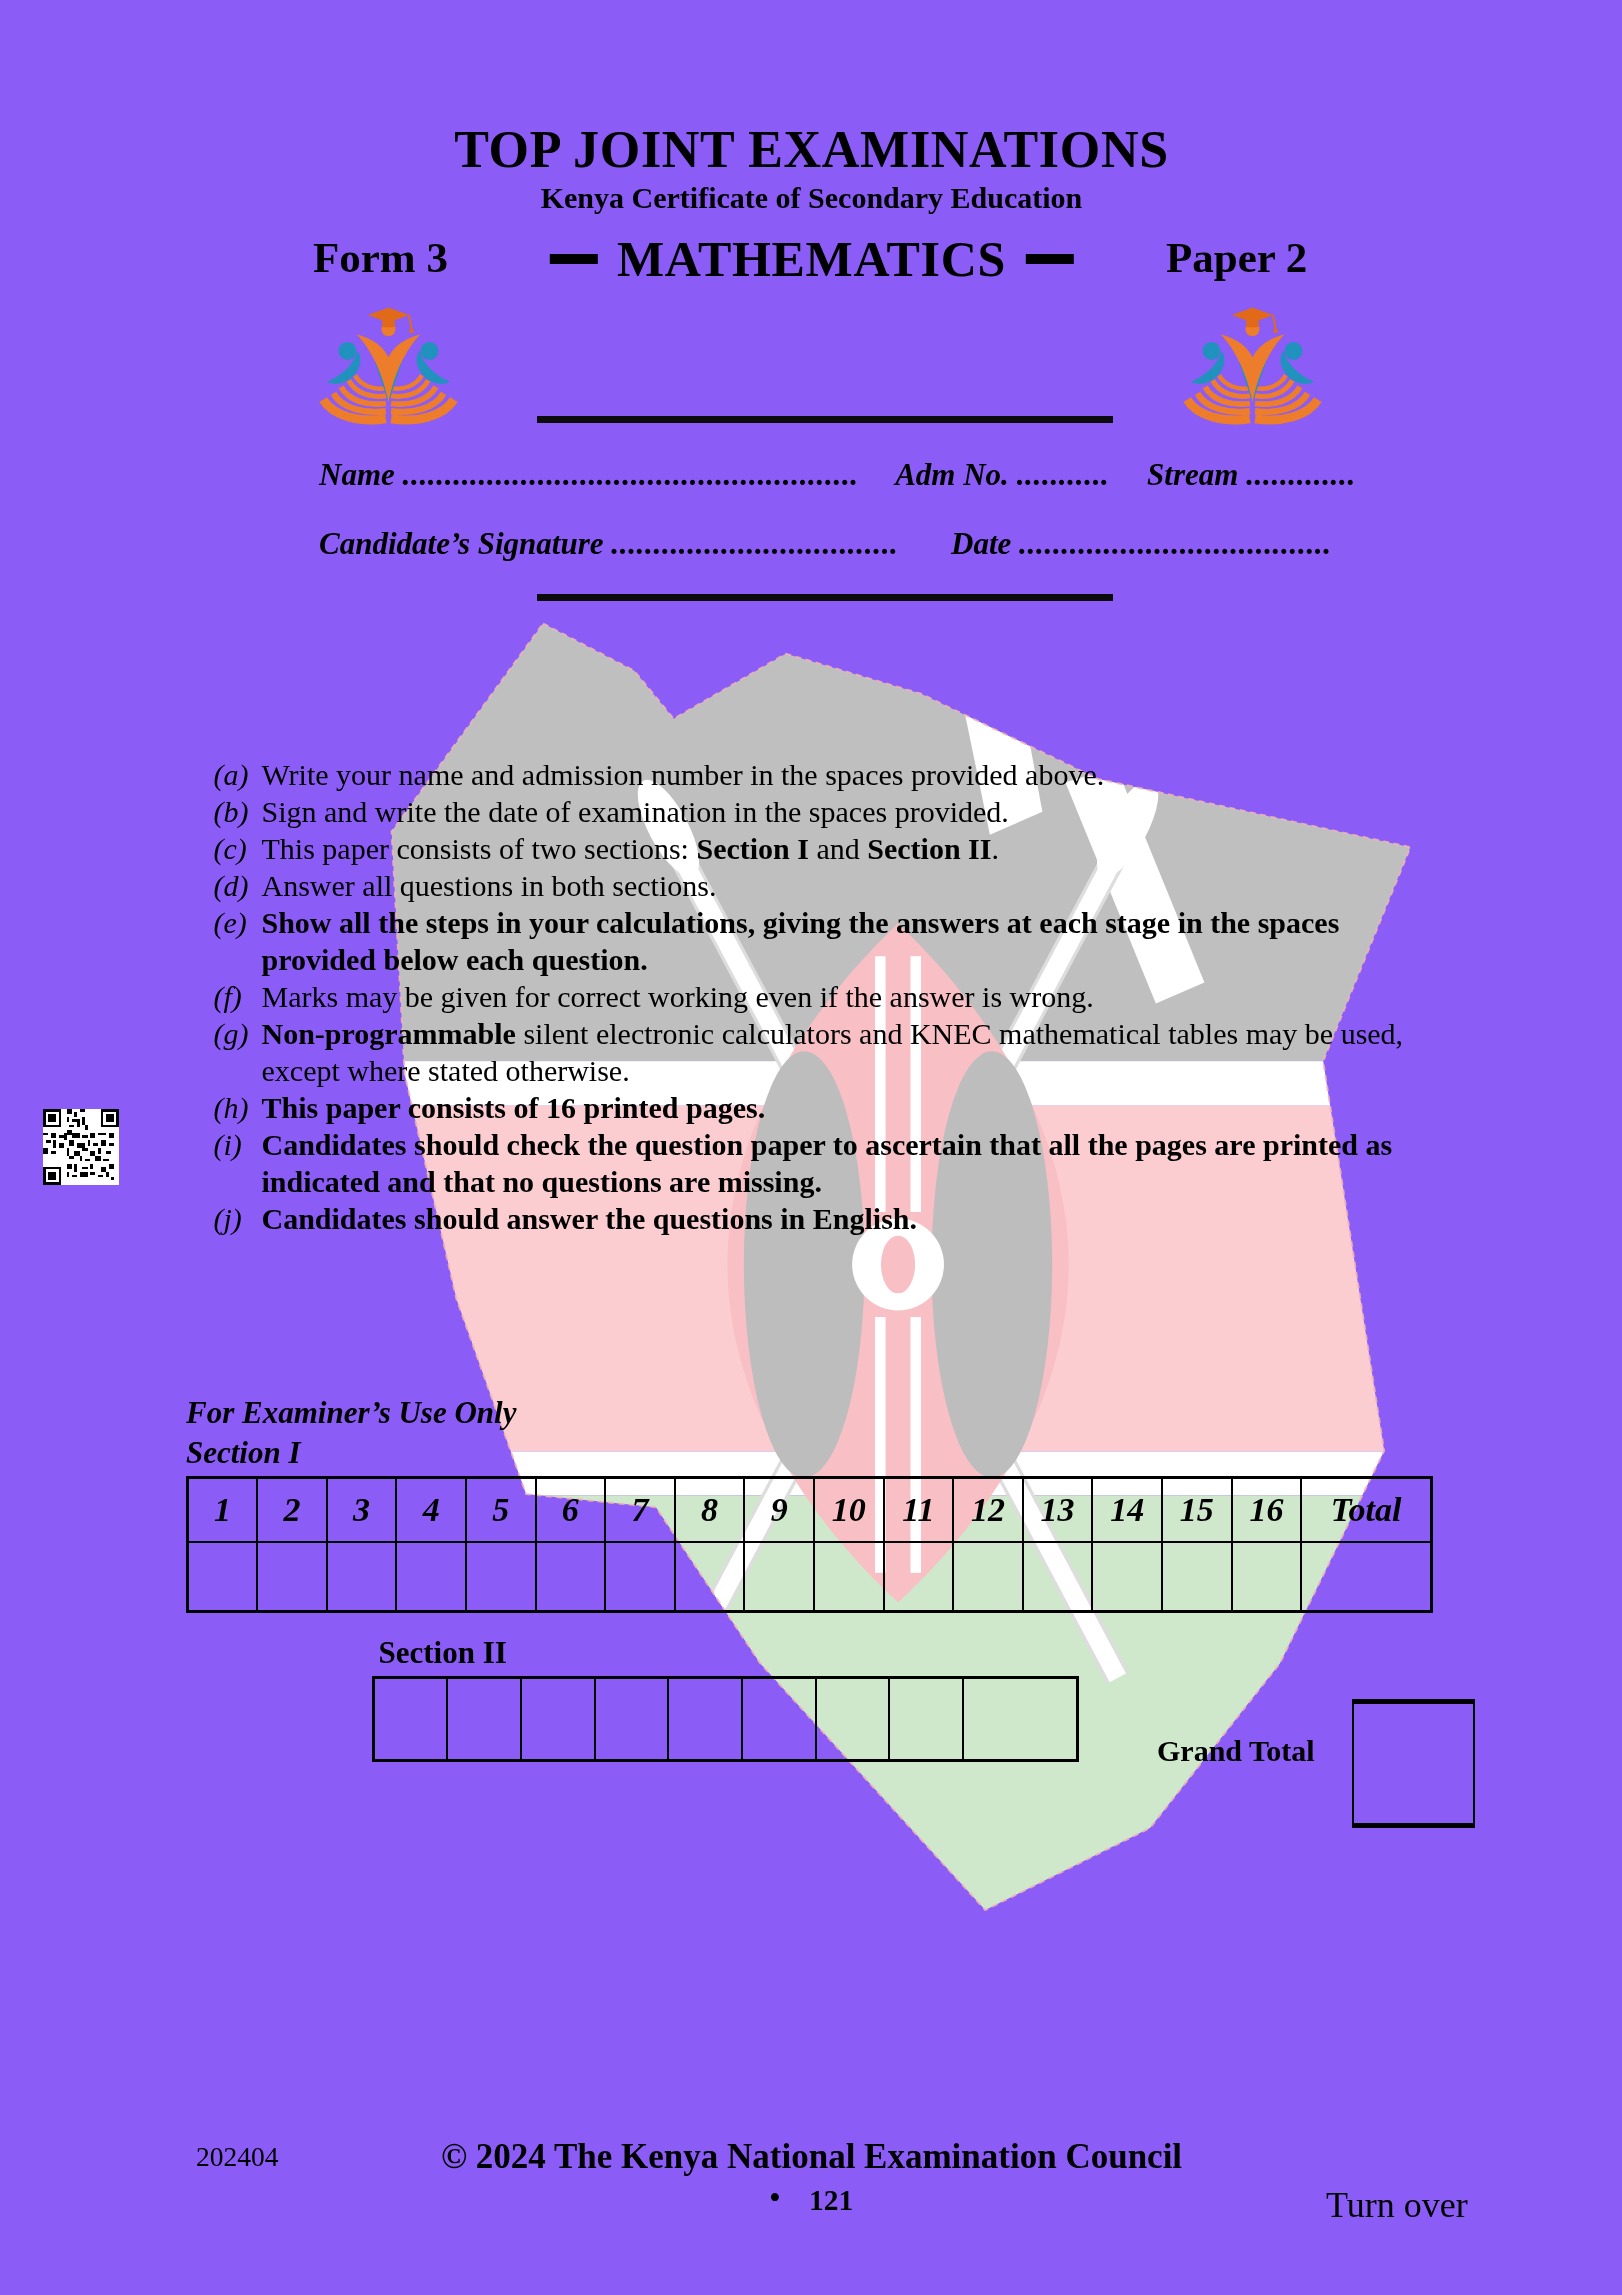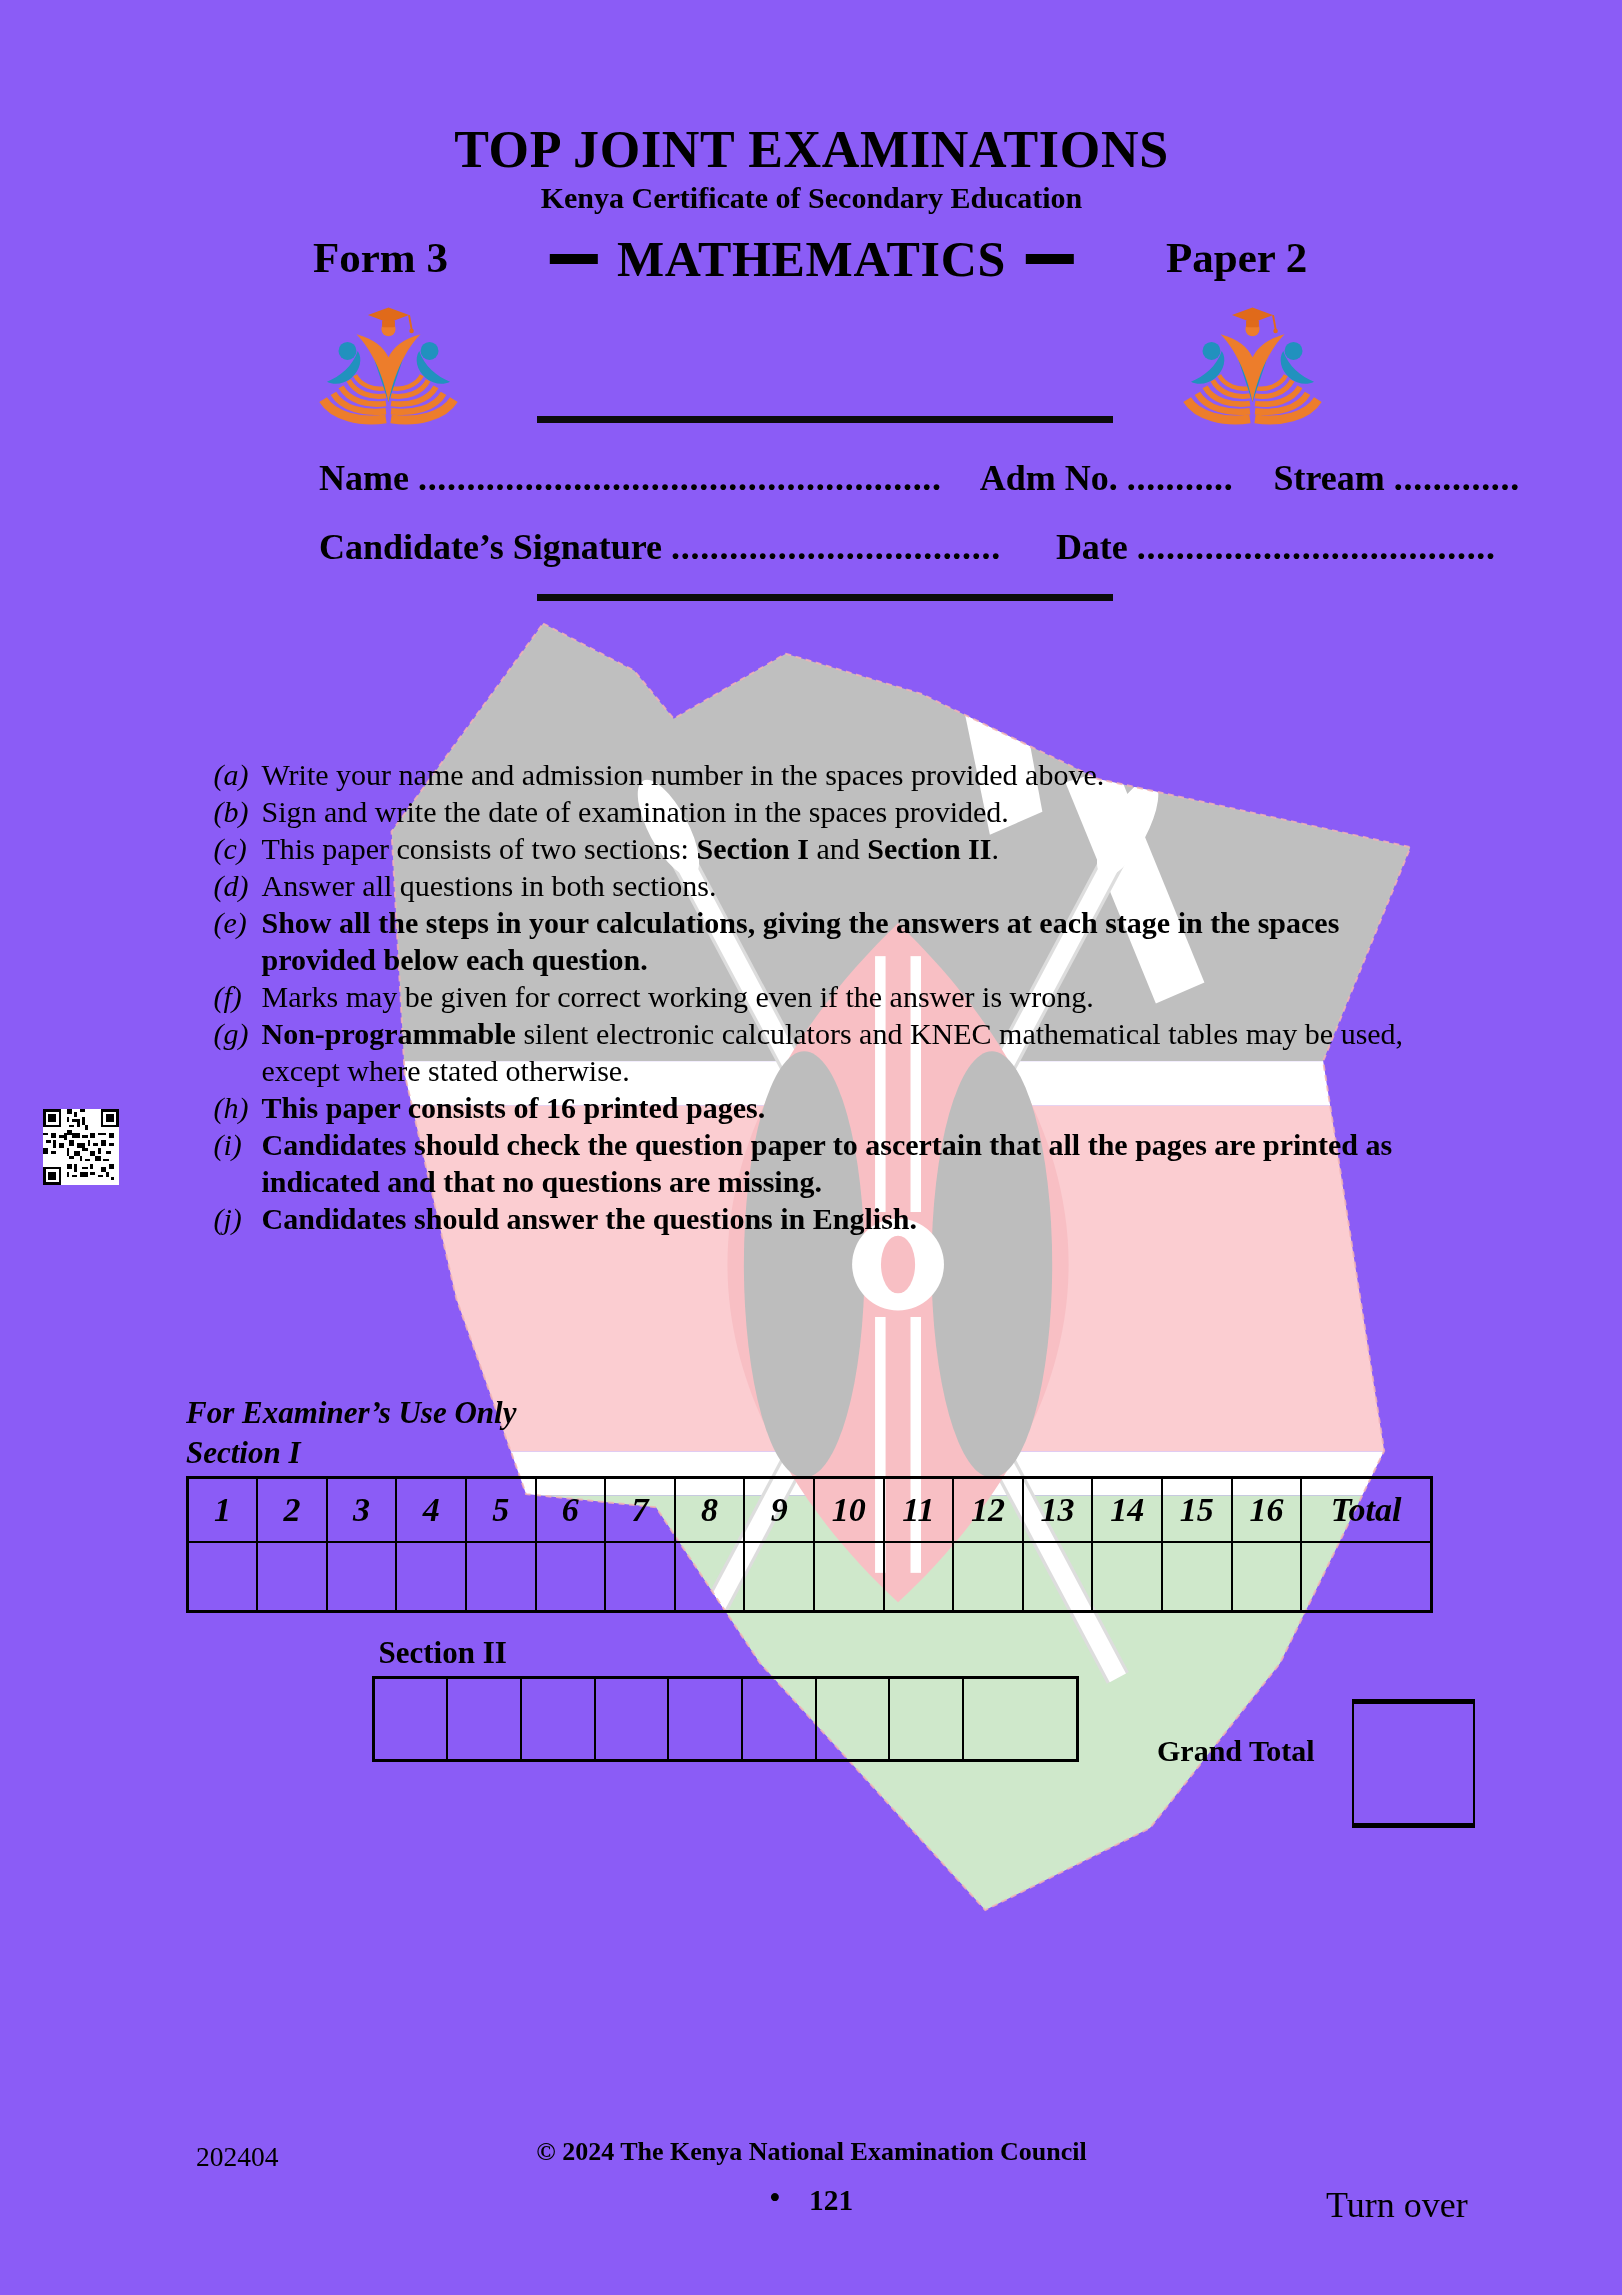--- a/index.html
+++ b/index.html
@@ -15,21 +15,21 @@
   .form{top:233px;left:313px;font-size:43px;font-weight:bold;}
   .paper{top:233px;left:1166px;font-size:43px;font-weight:bold;}
   .subjrow{top:230px;left:50%;transform:translateX(-50%);display:inline-flex;align-items:center;gap:19.6px;}
   .dash{width:48px;height:9.8px;background:#000;display:inline-block;}
   .subject{font-size:50px;font-weight:bold;letter-spacing:0.7px;}
   .julyrow{top:351px;left:50%;transform:translateX(calc(-50% - 46px));display:inline-flex;align-items:baseline;gap:14.4px;white-space:nowrap;}
   .july{font-size:33px;font-weight:bold;}
   .hours{font-size:46px;font-weight:bold;}
   .rule{left:537px;width:576px;height:6.5px;background:#0c0c0c;}
   .r1{top:416px;} .r2{top:594px;}
-  .fieldrow{left:319px;width:1112px;font-size:36px;font-weight:bold;white-space:nowrap;}
+  .fieldrow{left:319px;width:1112px;font-size:31px;font-weight:bold;white-space:nowrap;font-style:italic;}
   .f1{top:457px;} .f2{top:526px;}
   .dots{font-weight:bold;letter-spacing:0.7px;}
   .gap1{display:inline-block;width:22px;} .gap2{display:inline-block;width:37px;}
 
   
   .logo{width:141px;height:141px;}
   .logoL{top:292px;left:318px;} .logoR{top:292px;left:1182px;}
 
   
   .instr{top:756px;left:186px;width:1250px;}
@@ -51,21 +51,21 @@
   .t1 th{height:62px;} .t1 td{height:67px;}
   .sec2{top:1635px;left:372px;}
   .sec2-label{font-size:31px;font-weight:bold;margin-left:6.5px;margin-bottom:5.2px;}
   .t2{width:707px;}
   .t2 th{height:62px;} .t2 td{height:80px;}
   .grand-label{top:1734px;left:1157px;font-size:30px;font-weight:bold;}
   .grand-box{top:1699px;left:1352px;width:119px;height:119px;border:2.6px solid #000;border-top-width:5.9px;border-bottom-width:5.9px;background:transparent;}
 
   
   .code{top:2141px;left:196px;font-size:27.5px;}
-  .copyright{top:2137px;font-size:26px;font-weight:bold;}
+  .copyright{top:2137px;font-size:35px;font-weight:bold;}
   .turnover{top:2140px;left:1326px;font-size:36px;margin-top:44px;}
   .pagerow{top:2184px;font-size:29.4px;font-weight:bold;}
   .pagerow .dot{display:inline-block;transform:translateY(-2.6px);margin-right:29px;}
 
   
   .watermark{top:615px;left:376px;width:1090px;height:1299px;}
   .qr{top:1109px;left:43px;width:76px;height:76px;}
 </style>
 </head>
 <body>

